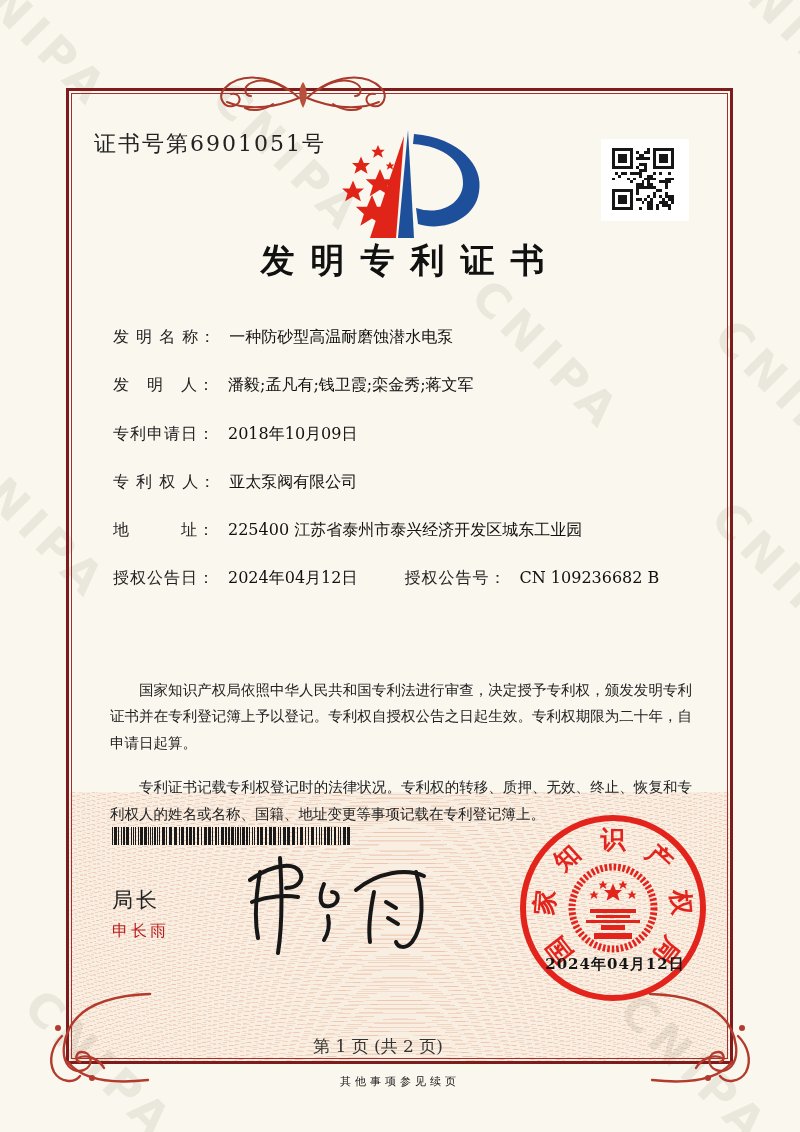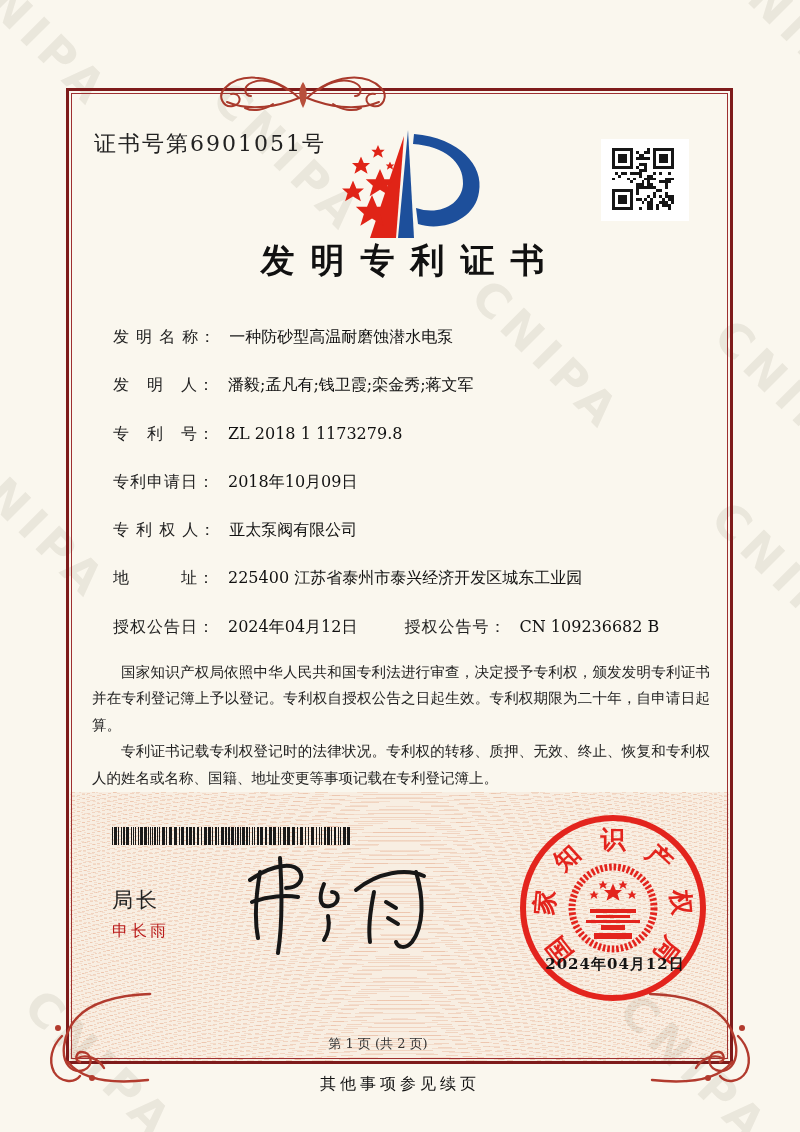--- a/index.html
+++ b/index.html
@@ -44,37 +44,37 @@
   }
   
   .fields{position:absolute;left:103px;top:313px;z-index:4;font-size:16px;margin-left:10px;}
   .frow{height:48.3px;line-height:48.3px;white-space:nowrap;}
   .lbl{display:inline-block;min-width:97px;white-space:pre;letter-spacing:1px;color:#222;}
   .val{margin-left:13px;white-space:pre;color:#111;}
   .lbl2{min-width:0;margin-left:42px;}
   
   .bodytext{position:absolute;left:92px;width:618px;top:659px;z-index:4;
     font-size:14.5px;line-height:1.82;text-align:justify;color:#222;}
-  .bodytext p{margin:0;text-indent:2em;}
+  .bodytext p{margin:18px;text-indent:2em;}
   
   .barcode{position:absolute;left:112px;top:827px;z-index:4;}
   .sig-title{position:absolute;left:112px;top:886px;z-index:4;
     font-family:"DejaVu Sans","Liberation Sans",sans-serif;font-size:21px;letter-spacing:3px;color:#222;}
   .sig-name{position:absolute;left:112px;top:921px;z-index:4;
     font-family:"DejaVu Sans","Liberation Sans",sans-serif;font-size:16px;letter-spacing:3px;color:#b91c1c;}
   .signature{position:absolute;left:228px;top:850px;z-index:4;}
   
   .seal{position:absolute;left:515px;top:810px;z-index:4;}
   .seal-date{
     position:absolute;left:540px;top:955px;width:150px;z-index:5;
     text-align:center;font-size:15px;font-weight:700;color:#151515;letter-spacing:1px;
   }
   
-  .page-num{position:absolute;left:0;right:44px;top:1035px;z-index:4;text-align:center;font-size:13px;color:#333;}
-  .cont-note{position:absolute;left:0;right:0;top:1074px;z-index:4;text-align:center;font-size:16px;letter-spacing:4px;color:#151515;}
+  .page-num{position:absolute;left:0;right:44px;top:1035px;z-index:4;text-align:center;font-size:17px;color:#333;}
+  .cont-note{position:absolute;left:0;right:0;top:1074px;z-index:4;text-align:center;font-size:11px;letter-spacing:4px;color:#151515;}
   .ornament{position:absolute;z-index:4;pointer-events:none;}
 </style>
 </head>
 <body>
 
 <div class="page">
 
   <span class="wm" style="left:-60px;top:5px">CNIPA</span>
   <span class="wm" style="left:193px;top:130px">CNIPA</span>
   <span class="wm" style="left:700px;top:0px">CNIPA</span>
@@ -262,23 +262,20 @@
   <h1 class="title">发明专利证书</h1>
 
   <div class="fields">
     <div class="frow">
       <span class="lbl">发 明 名 称：</span><span class="val">一种防砂型高温耐磨蚀潜水电泵</span>
     </div>
     <div class="frow">
       <span class="lbl">发　明　人：</span><span class="val">潘毅;孟凡有;钱卫霞;栾金秀;蒋文军</span>
     </div>
     <div class="frow">
-      <span class="lbl">专　利　号：</span><span class="val">ZL 2018 1 1173279.8</span>
-    </div>
-    <div class="frow">
       <span class="lbl">专利申请日：</span><span class="val">2018年10月09日</span>
     </div>
     <div class="frow">
       <span class="lbl">专 利 权 人：</span><span class="val">亚太泵阀有限公司</span>
     </div>
     <div class="frow">
       <span class="lbl">地　　　址：</span><span class="val">225400 江苏省泰州市泰兴经济开发区城东工业园</span>
     </div>
     <div class="frow">
       <span class="lbl">授权公告日：</span><span class="val">2024年04月12日</span>

